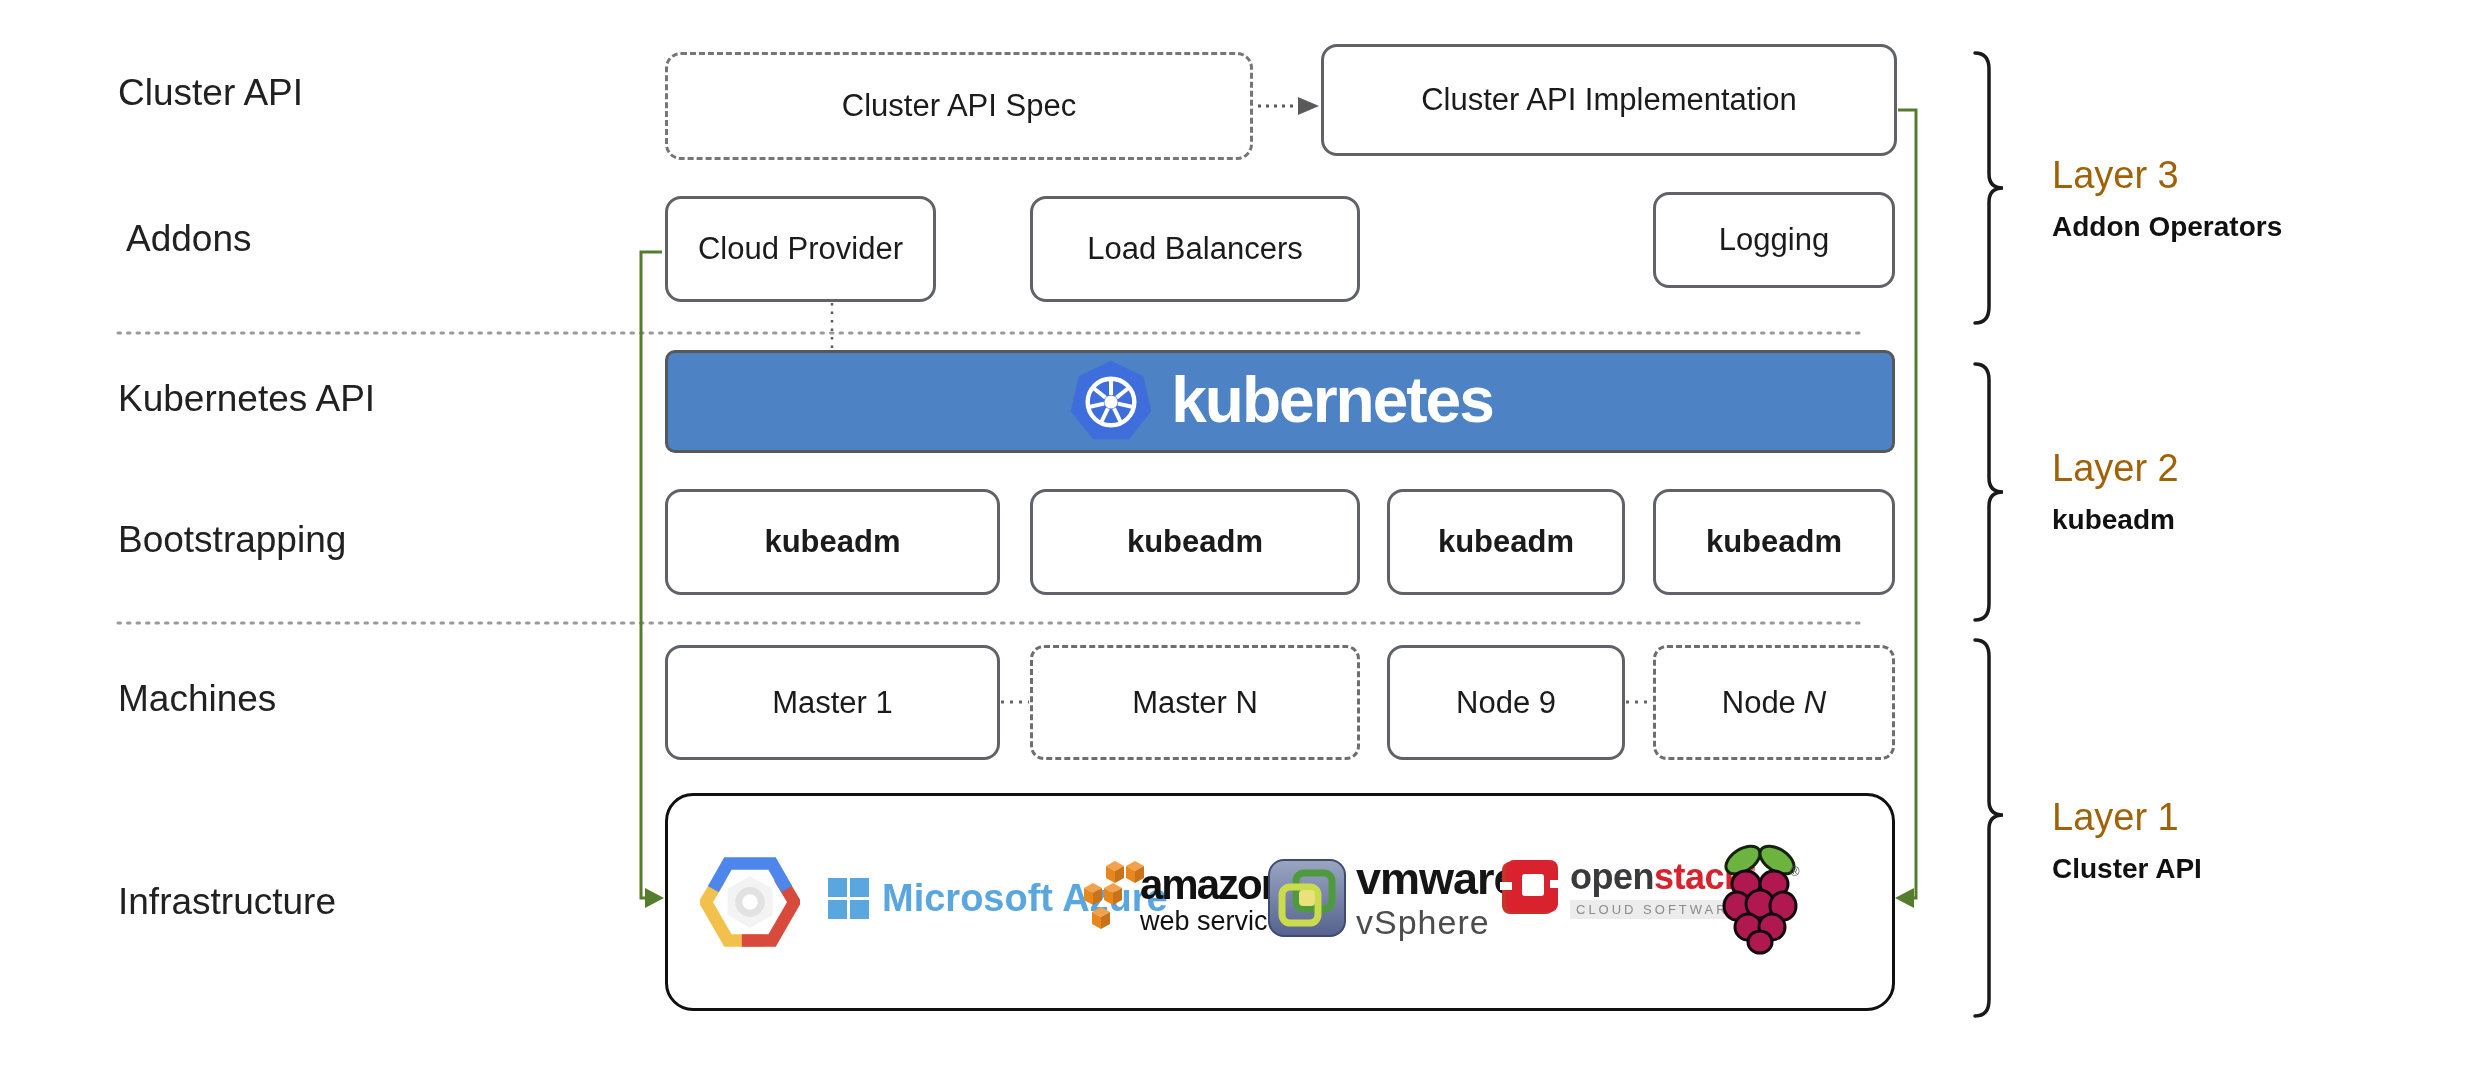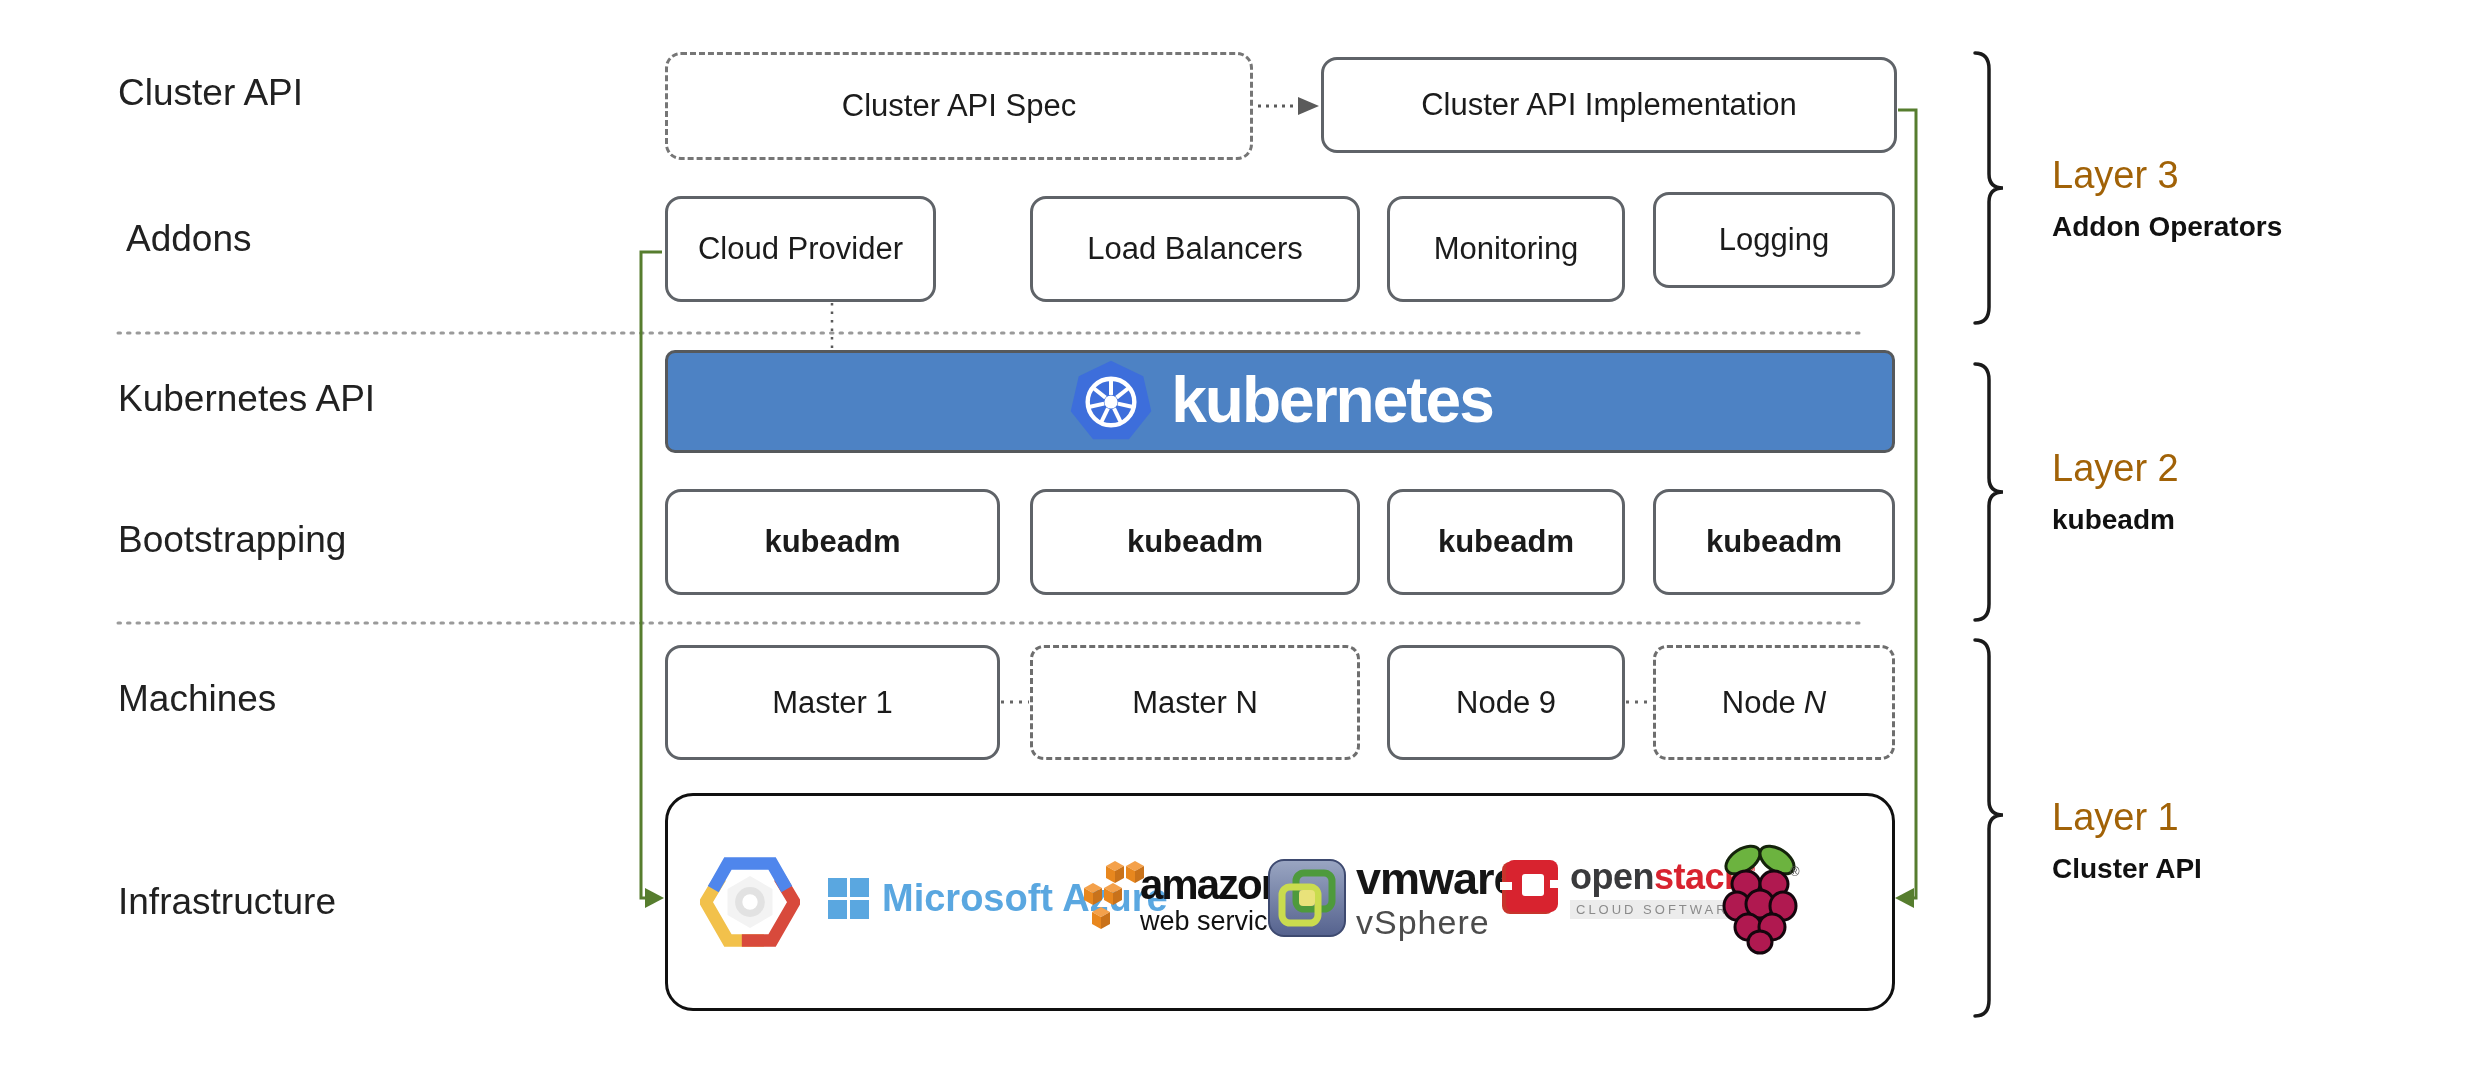--- a/index.html
+++ b/index.html
@@ -55,25 +55,24 @@
 <div id="canvas">
 
   <div class="lbl" style="left:118px;top:93px">Cluster API</div>
   <div class="lbl" style="left:126px;top:239px">Addons</div>
   <div class="lbl" style="left:118px;top:399px">Kubernetes API</div>
   <div class="lbl" style="left:118px;top:540px">Bootstrapping</div>
   <div class="lbl" style="left:118px;top:699px">Machines</div>
   <div class="lbl" style="left:118px;top:902px">Infrastructure</div>
 
   <div class="box dashedBig" style="left:665px;top:52px;width:588px;height:108px">Cluster API Spec</div>
-  <div class="box" style="left:1321px;top:57px;width:576px;height:96px">Cluster API Implementation</div>
+  <div class="box" style="left:1321px;top:44px;width:576px;height:112px">Cluster API Implementation</div>
 
   <div class="box" style="left:665px;top:196px;width:271px;height:106px">Cloud Provider</div>
   <div class="box" style="left:1030px;top:196px;width:330px;height:106px">Load Balancers</div>
-  <div class="box" style="left:1387px;top:196px;width:238px;height:106px">Monitoring</div>
   <div class="box" style="left:1653px;top:192px;width:242px;height:96px">Logging</div>
 
   <div id="banner">
     <svg width="88" height="88" viewBox="-50 -50 100 100">
       <polygon points="0,-47 36.7,-29.3 45.8,10.5 20.4,42.4 -20.4,42.4 -45.8,10.5 -36.7,-29.3" fill="#3d6edb"></polygon>
       <g stroke="#ffffff" fill="none">
         <circle r="26.5" stroke-width="5"></circle>
         <g stroke-width="4.5">
           <line x1="0" y1="-8" x2="0" y2="-27"></line>
           <line x1="0" y1="-8" x2="0" y2="-27" transform="rotate(51.4)"></line>

